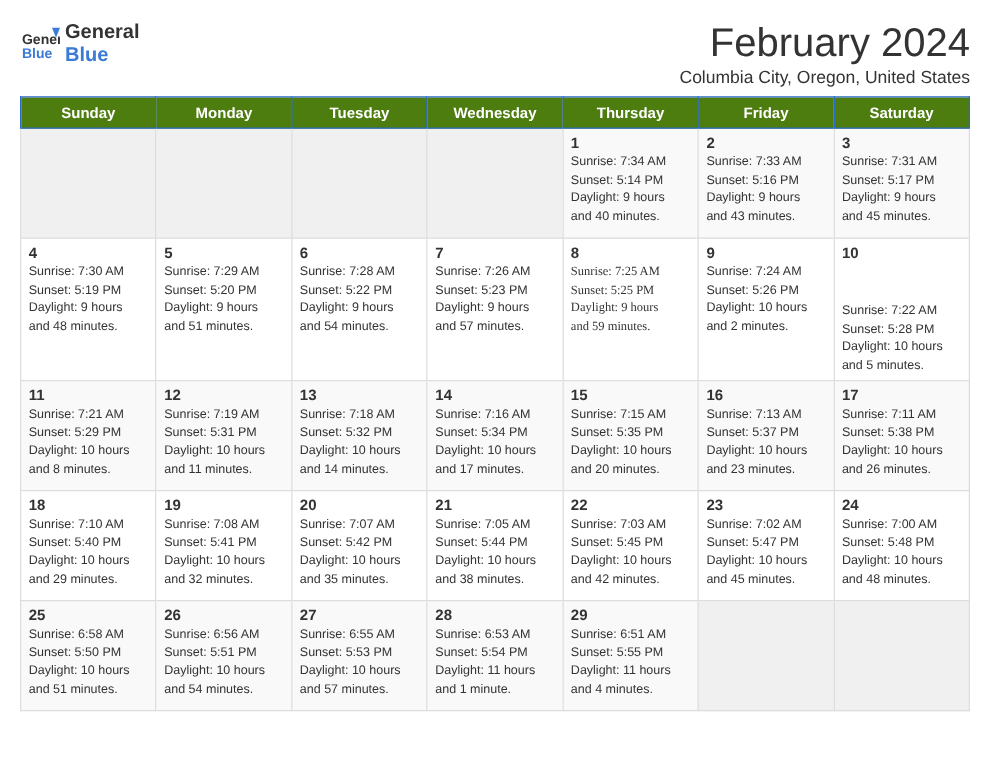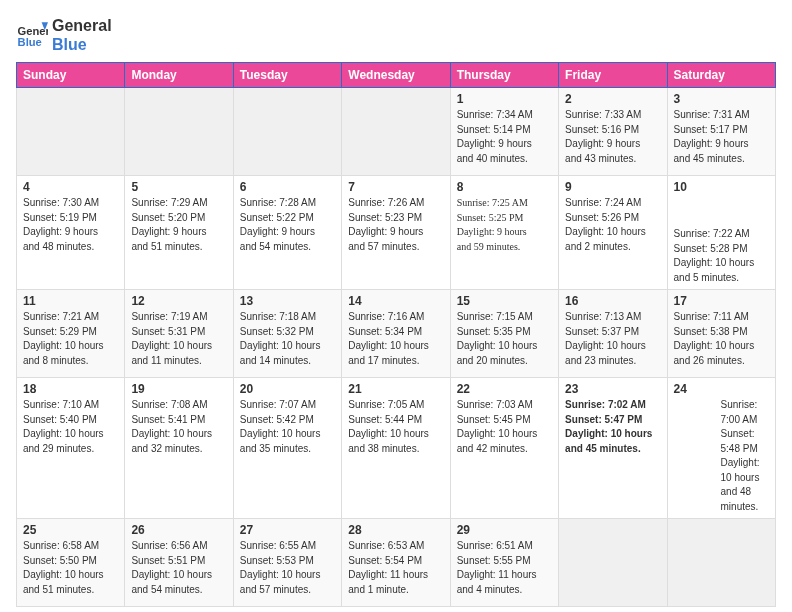--- a/index.html
+++ b/index.html
@@ -36,23 +36,23 @@
     .subtitle {
       font-size: 14px;
       color: #333;
     }
     table {
       width: 100%;
       border-collapse: collapse;
       font-size: 10.5px;
     }
     thead th {
-      background-color: #ec4899;
+      background-color: #4d7c0f;
       color: #fff;
-      text-align: left;
+      text-align: center;
       padding: 5px 6px;
       font-size: 12px;
       font-weight: bold;
       border: 1px solid #2a6bc5;
     }
     tbody td {
       vertical-align: top;
       padding: 4px 6px;
       border: 1px solid #ddd;
       height: 88px;
@@ -88,20 +88,22 @@
       <text x="2" y="20" font-size="14" font-weight="bold" fill="#333" font-family="Arial">General</text>
       <text x="2" y="34" font-size="14" font-weight="bold" fill="#3a7bd5" font-family="Arial">Blue</text>
       <polygon points="32,4 40,4 36,14" fill="#3a7bd5"></polygon>
     </svg>
     <div style="display:flex;flex-direction:column;line-height:1.2;">
       <span style="font-size:16px;font-weight:bold;color:#333;">General</span>
       <span style="font-size:16px;font-weight:bold;color:#3a7bd5;">Blue</span>
     </div>
   </div>
   <div class="title-block">
+    <div class="month-title">February 2024</div>
+    <div class="subtitle">Columbia City, Oregon, United States</div>
   </div>
 </div>
 
 <table>
   <thead>
     <tr>
     <th>Sunday</th>
         <th>Monday</th>
         <th>Tuesday</th>
         <th>Wednesday</th>
@@ -271,28 +273,28 @@
         </td>
         <td>
           <div class="day-number">22</div>
           <div class="day-info" style="white-space: pre-line;">Sunrise: 7:03 AM
 Sunset: 5:45 PM
 Daylight: 10 hours
 and 42 minutes.</div>
         </td>
         <td>
           <div class="day-number">23</div>
-          <div class="day-info" style="white-space: pre-line; font-weight: bold;">Sunrise: 7:02 AM
+          <div class="day-info" style="white-space: pre-line;">Sunrise: 7:02 AM
 Sunset: 5:47 PM
 Daylight: 10 hours
 and 45 minutes.</div>
         </td>
         <td>
           <div class="day-number">24</div>
-          <div class="day-info" style="white-space: pre-line; margin-left: 47px;">Sunrise: 7:00 AM
+          <div class="day-info" style="white-space: pre-line;">Sunrise: 7:00 AM
 Sunset: 5:48 PM
 Daylight: 10 hours
 and 48 minutes.</div>
         </td>
       </tr>
       <tr>
         <td>
           <div class="day-number">25</div>
           <div class="day-info" style="white-space: pre-line;">Sunrise: 6:58 AM
 Sunset: 5:50 PM

